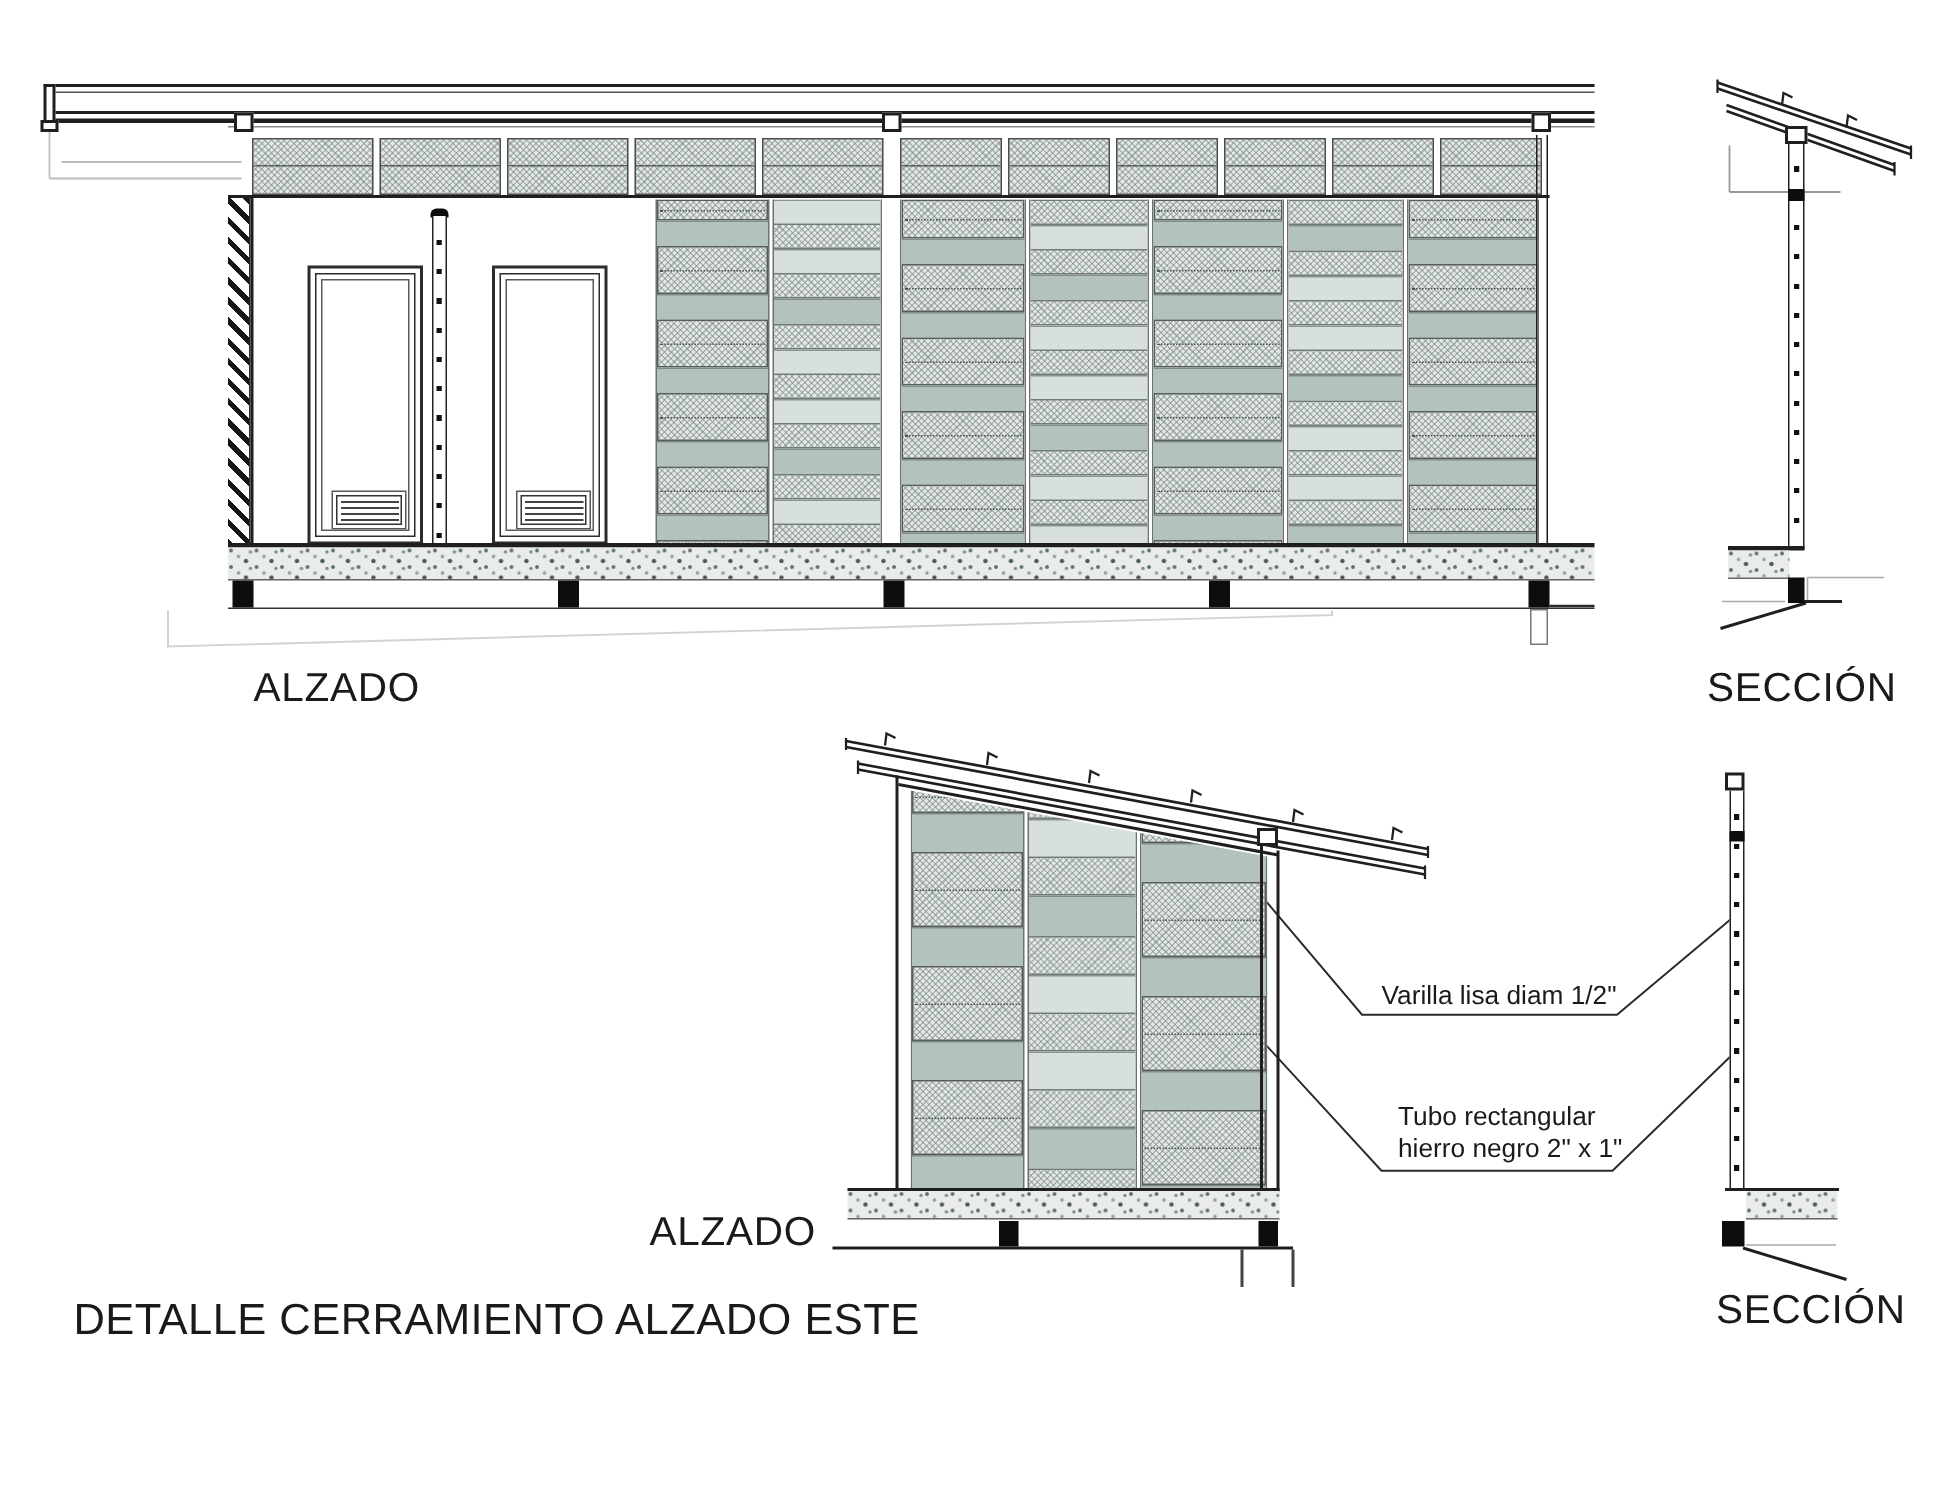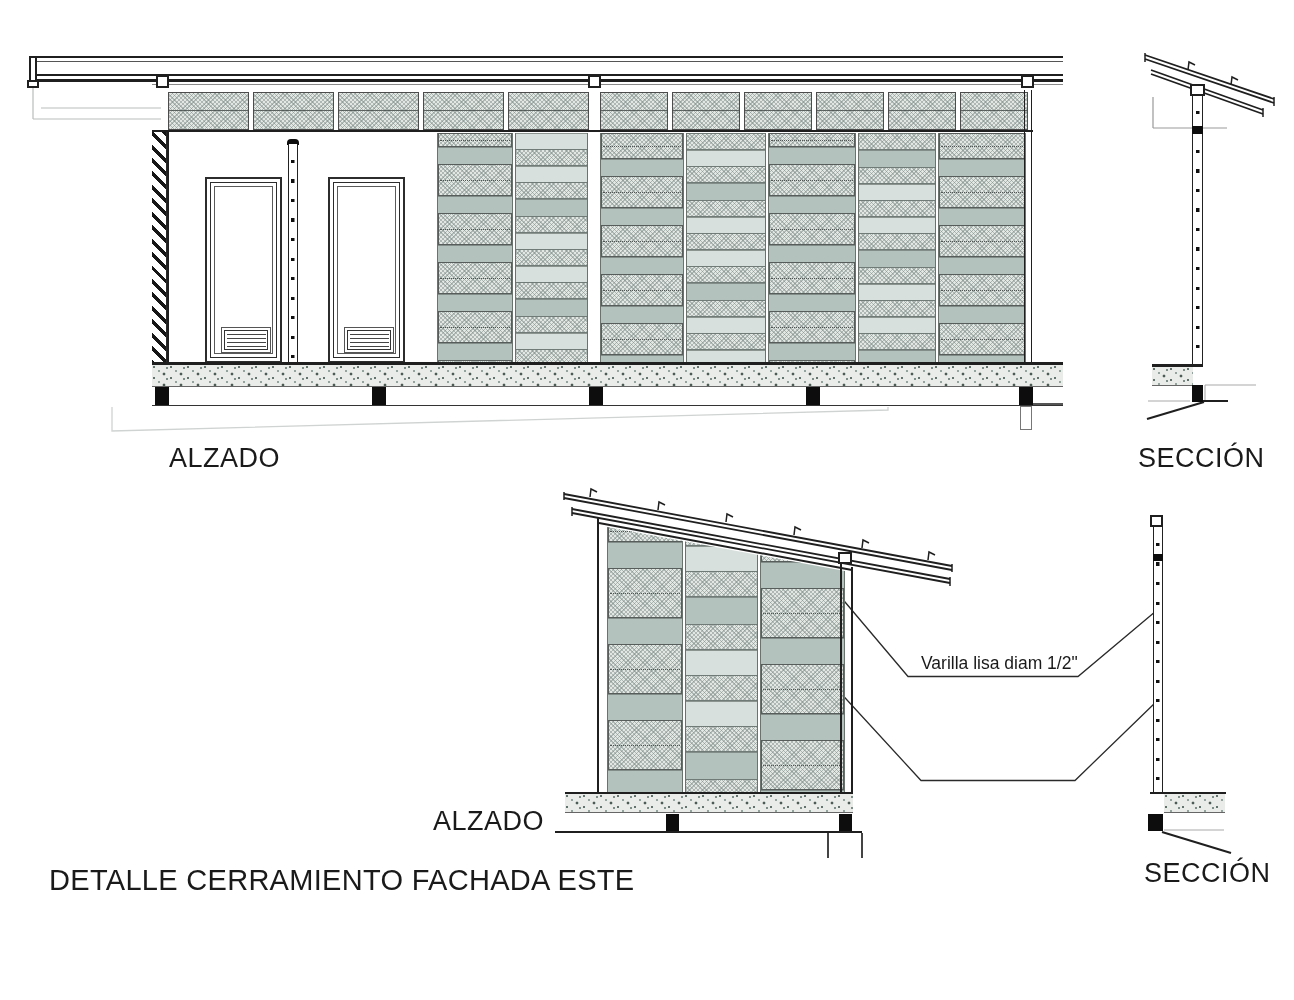--- a/index.html
+++ b/index.html
@@ -423,15 +423,19 @@
     <div class="cap" style="left:1150px;top:515px;width:13px;height:12px"></div>
     <div class="tickpost" style="left:1153px;top:527px;width:10px;height:266px"></div>
     <div class="blackbit" style="left:1153px;top:554px;width:10px;height:7px"></div>
     <div class="abs dk" style="left:1150px;top:791.5px;width:76px;height:2.5px"></div>
     <div class="stipple" style="left:1164px;top:794px;width:61px;height:19px"></div>
     <div class="footing" style="left:1148px;top:814px;width:15px;height:17px"></div>
     <div class="lbl" style="left:1144px;top:858px">SECCIÓN</div>
   </div>
 
   <div class="ann" style="left:921px;top:653px">Varilla lisa diam 1/2"</div>
-  <div class="ttl" style="left:49px;top:864px">DETALLE CERRAMIENTO FACHADA ESTE</div>
+  <div class="ann" style="left:932px;top:734px">
+    <div>Tubo rectangular</div>
+    <div>hierro negro 2" x 1"</div>
+  </div>
+  <div class="ttl" style="left:49px;top:864px">DETALLE CERRAMIENTO ALZADO ESTE</div>
 
 </div>
 
 </body></html>

